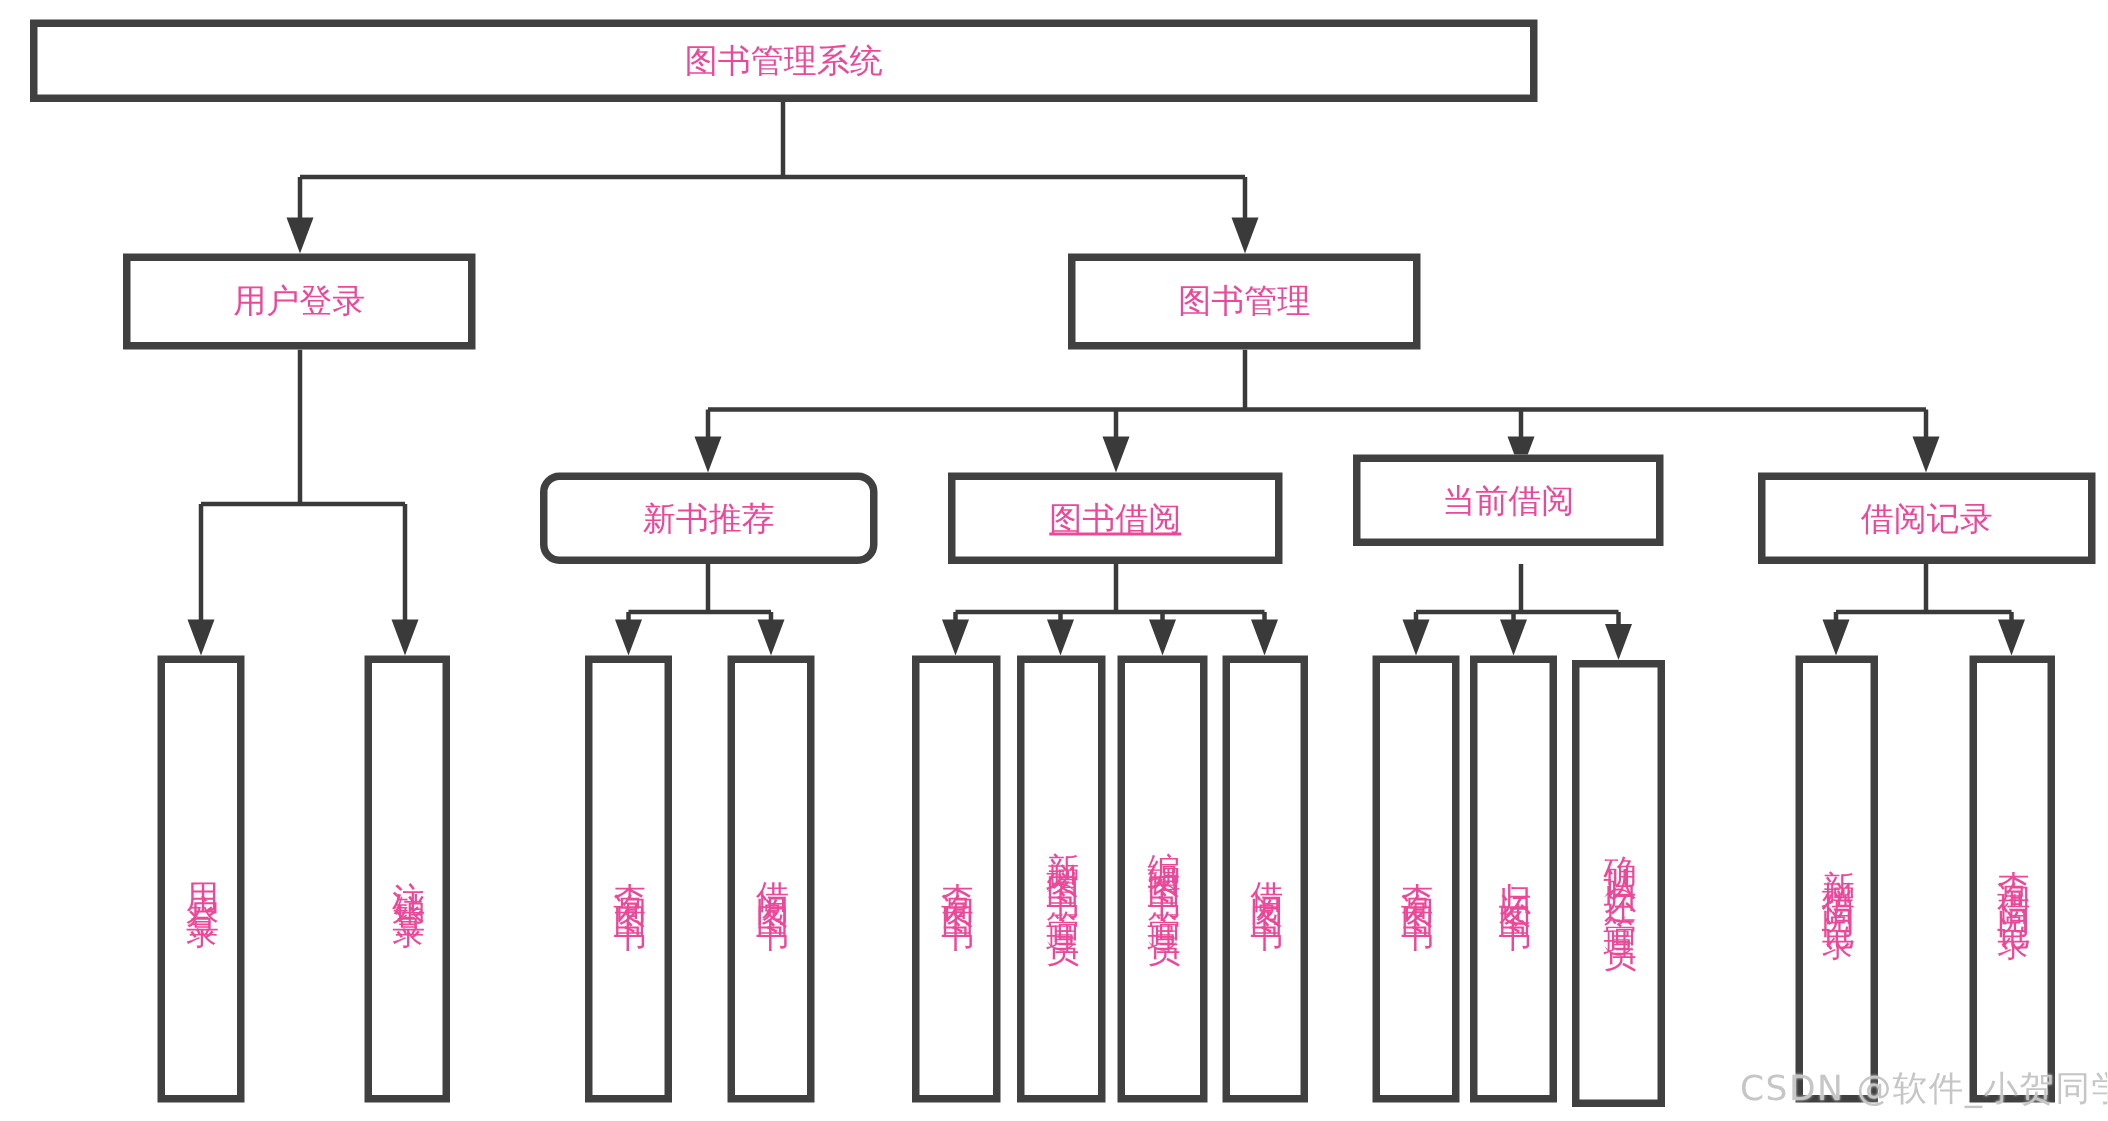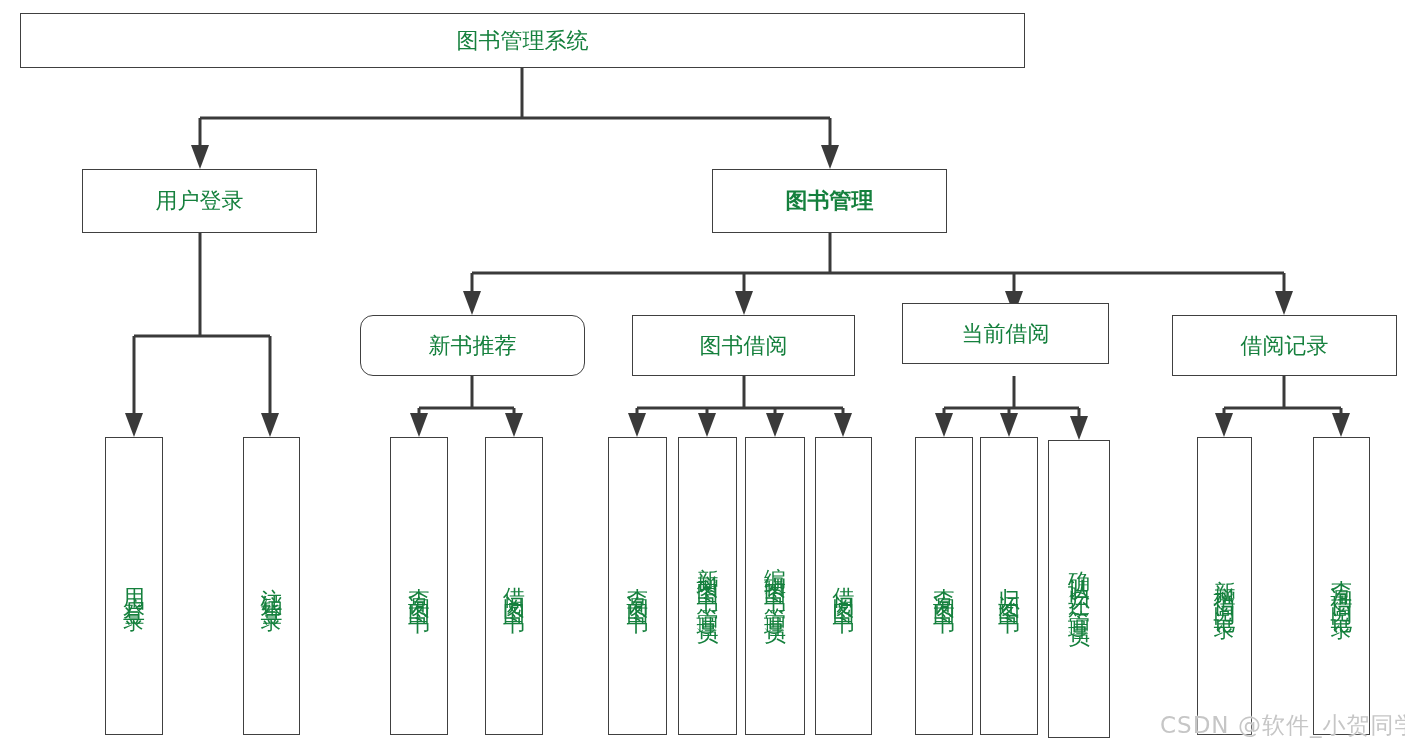--- a/index.html
+++ b/index.html
@@ -5,23 +5,23 @@
   html,body { margin:0; padding:0; background:#ffffff; }
   .canvas {
     position:relative; width:1405px; height:747px; overflow:hidden;
     background:#ffffff;
     font-family:"DejaVu Sans","Liberation Sans",sans-serif;
     color:#333333;
   }
   svg.connectors { position:absolute; left:0; top:0; z-index:1; }
   .node {
     position:absolute; z-index:2; box-sizing:border-box;
-    background:#ffffff; border:1px solid #404040;
+    background:#ffffff; border:5px solid #404040;
     display:flex; align-items:center; justify-content:center;
-    font-size:22px; color:#15803d; white-space:nowrap;
+    font-size:22px; color:#ec4899; white-space:nowrap;
   }
   .leaf .vtext {
     writing-mode:vertical-rl; text-orientation:mixed;
     letter-spacing:8px; line-height:1; font-size:22px;
   }
   .watermark {
     position:absolute; z-index:3; left:1160px; top:710px;
     font-size:23px; color:#c6c6c6; letter-spacing:1px;
     text-shadow:0 0 2px #ffffff; white-space:nowrap;
   }
@@ -93,28 +93,28 @@
       <polygon points="1332,413 1350,413 1341,437" fill="#3a3a3a" stroke="none"></polygon>
   </svg>
 
   <div class="node" style="left:20px;top:13px;width:1005px;height:55px;">
     <span>图书管理系统</span>
   </div>
 
   <div class="node" style="left:82px;top:169px;width:235px;height:64px;">
     <span>用户登录</span>
   </div>
-  <div class="node" style="left:712px;top:169px;width:235px;height:64px;font-weight:bold;">
+  <div class="node" style="left:712px;top:169px;width:235px;height:64px;">
     <span>图书管理</span>
   </div>
 
   <div class="node" style="left:360px;top:315px;width:225px;height:61px;border-radius:13px;">
     <span>新书推荐</span>
   </div>
-  <div class="node" style="left:632px;top:315px;width:223px;height:61px;">
+  <div class="node" style="left:632px;top:315px;width:223px;height:61px;text-decoration:underline;">
     <span>图书借阅</span>
   </div>
   <div class="node" style="left:902px;top:303px;width:207px;height:61px;">
     <span>当前借阅</span>
   </div>
   <div class="node" style="left:1172px;top:315px;width:225px;height:61px;">
     <span>借阅记录</span>
   </div>
 
   <div class="node leaf" style="left:105px;top:437px;width:58px;height:298px;">

